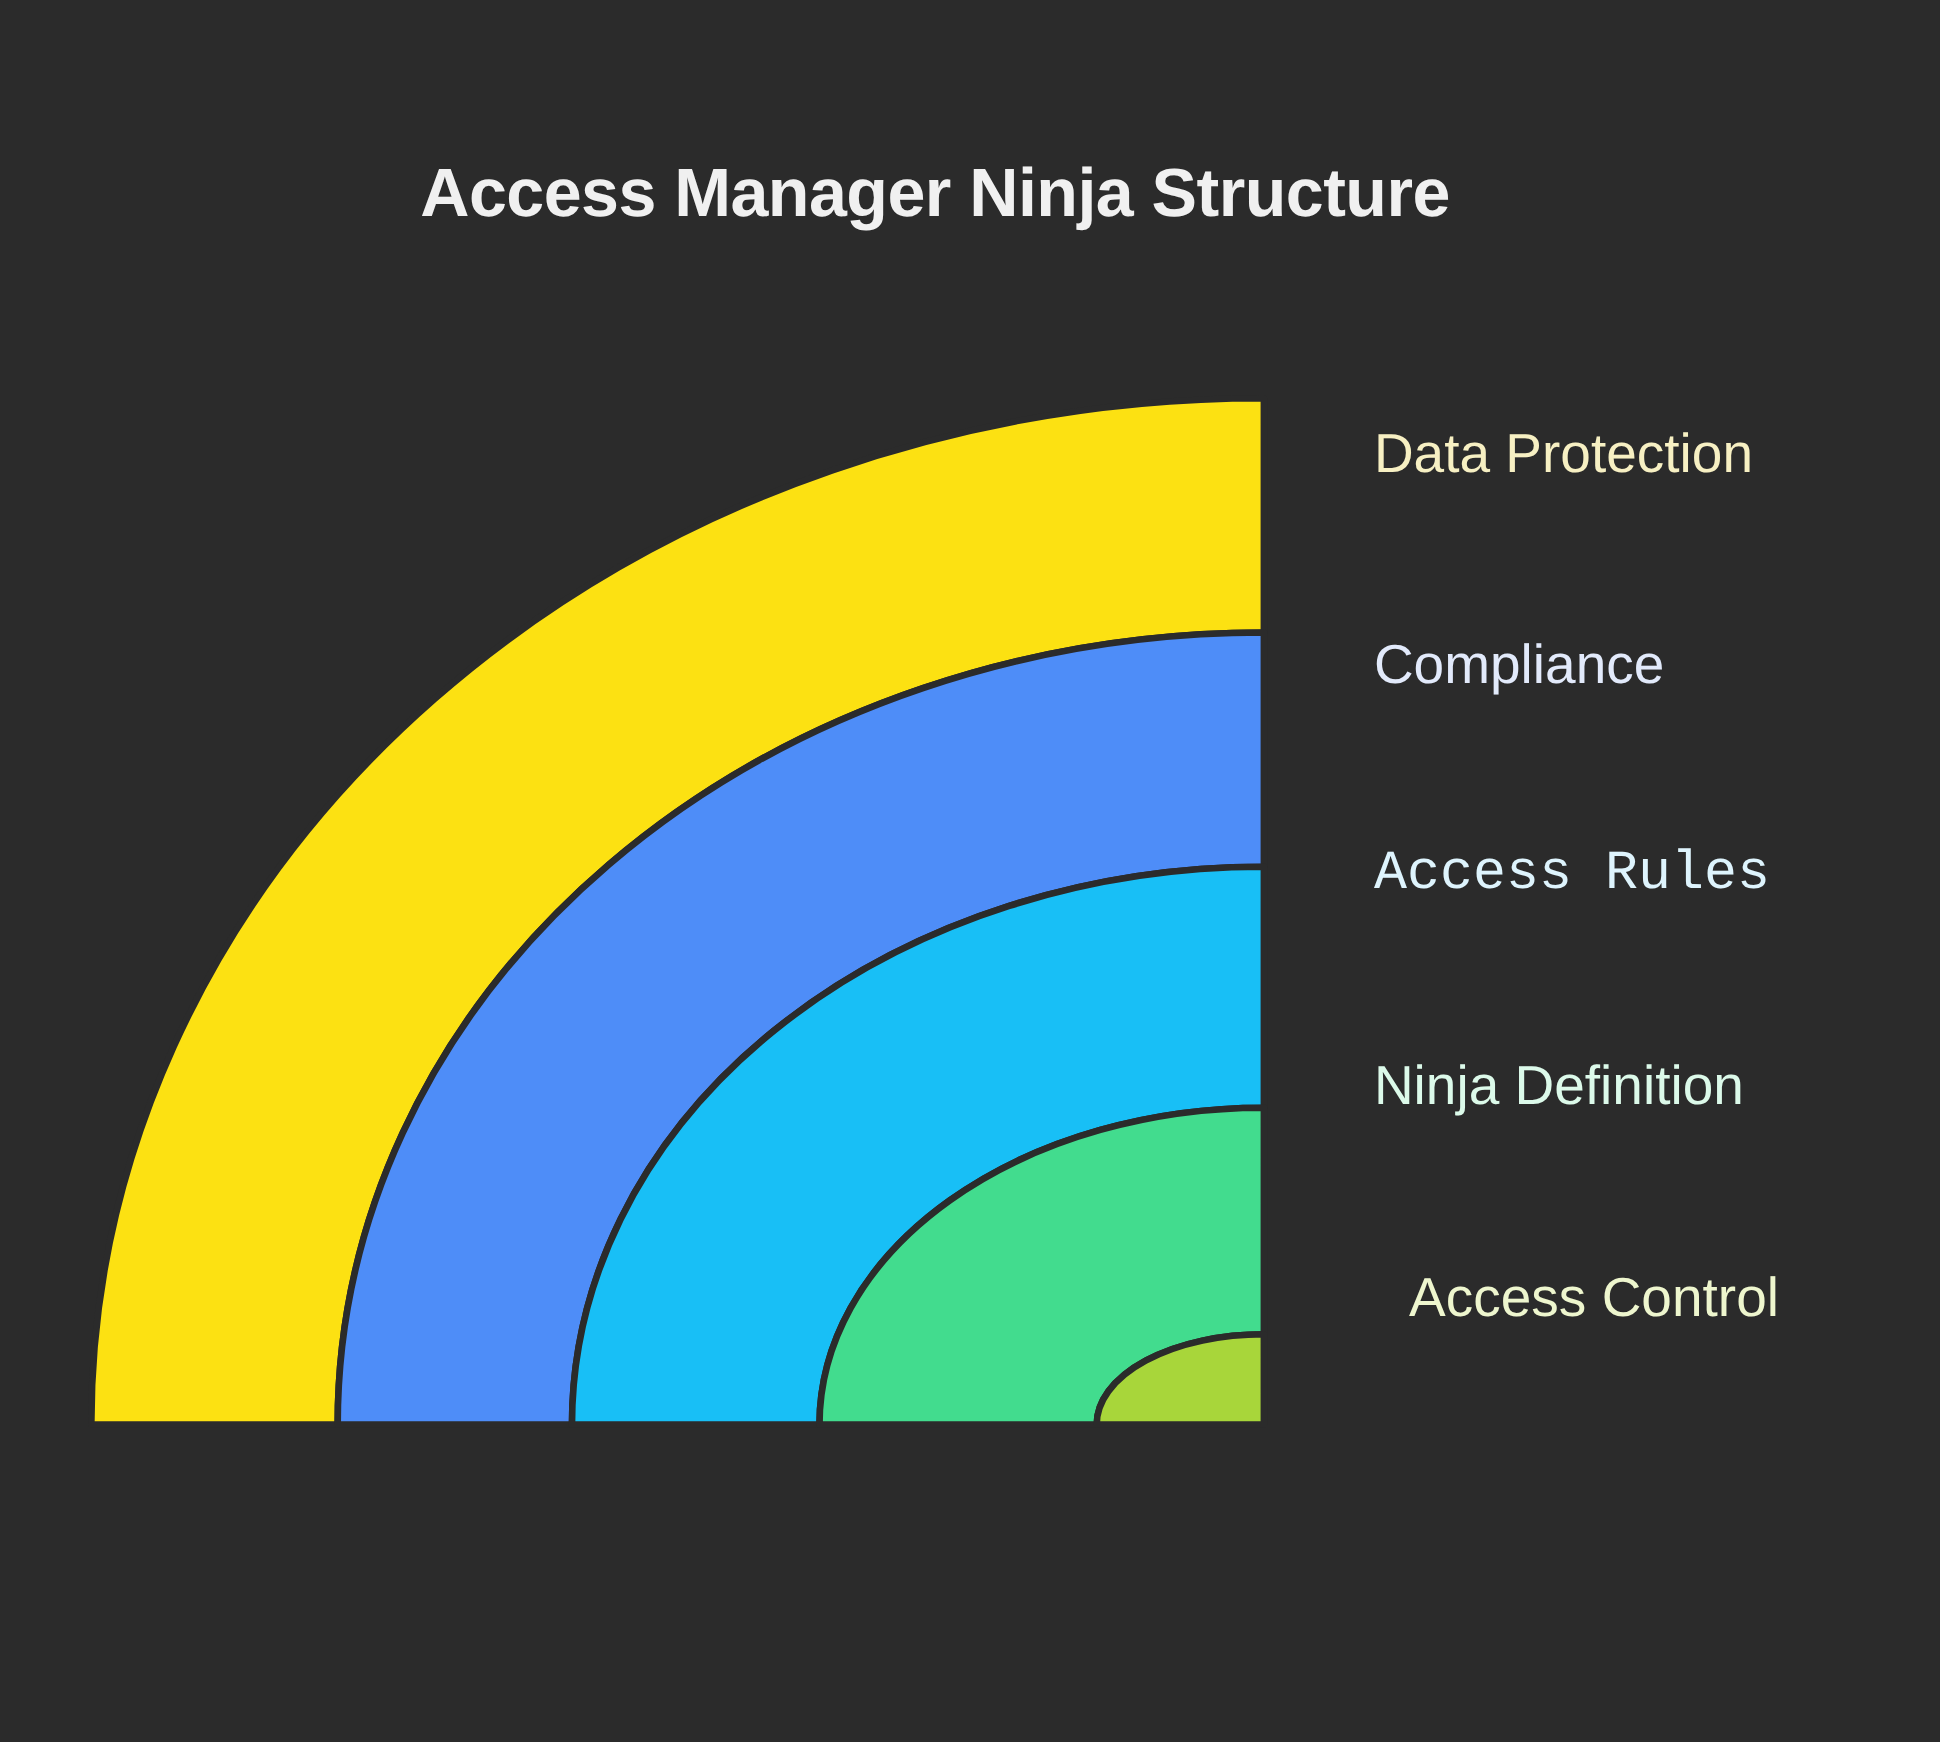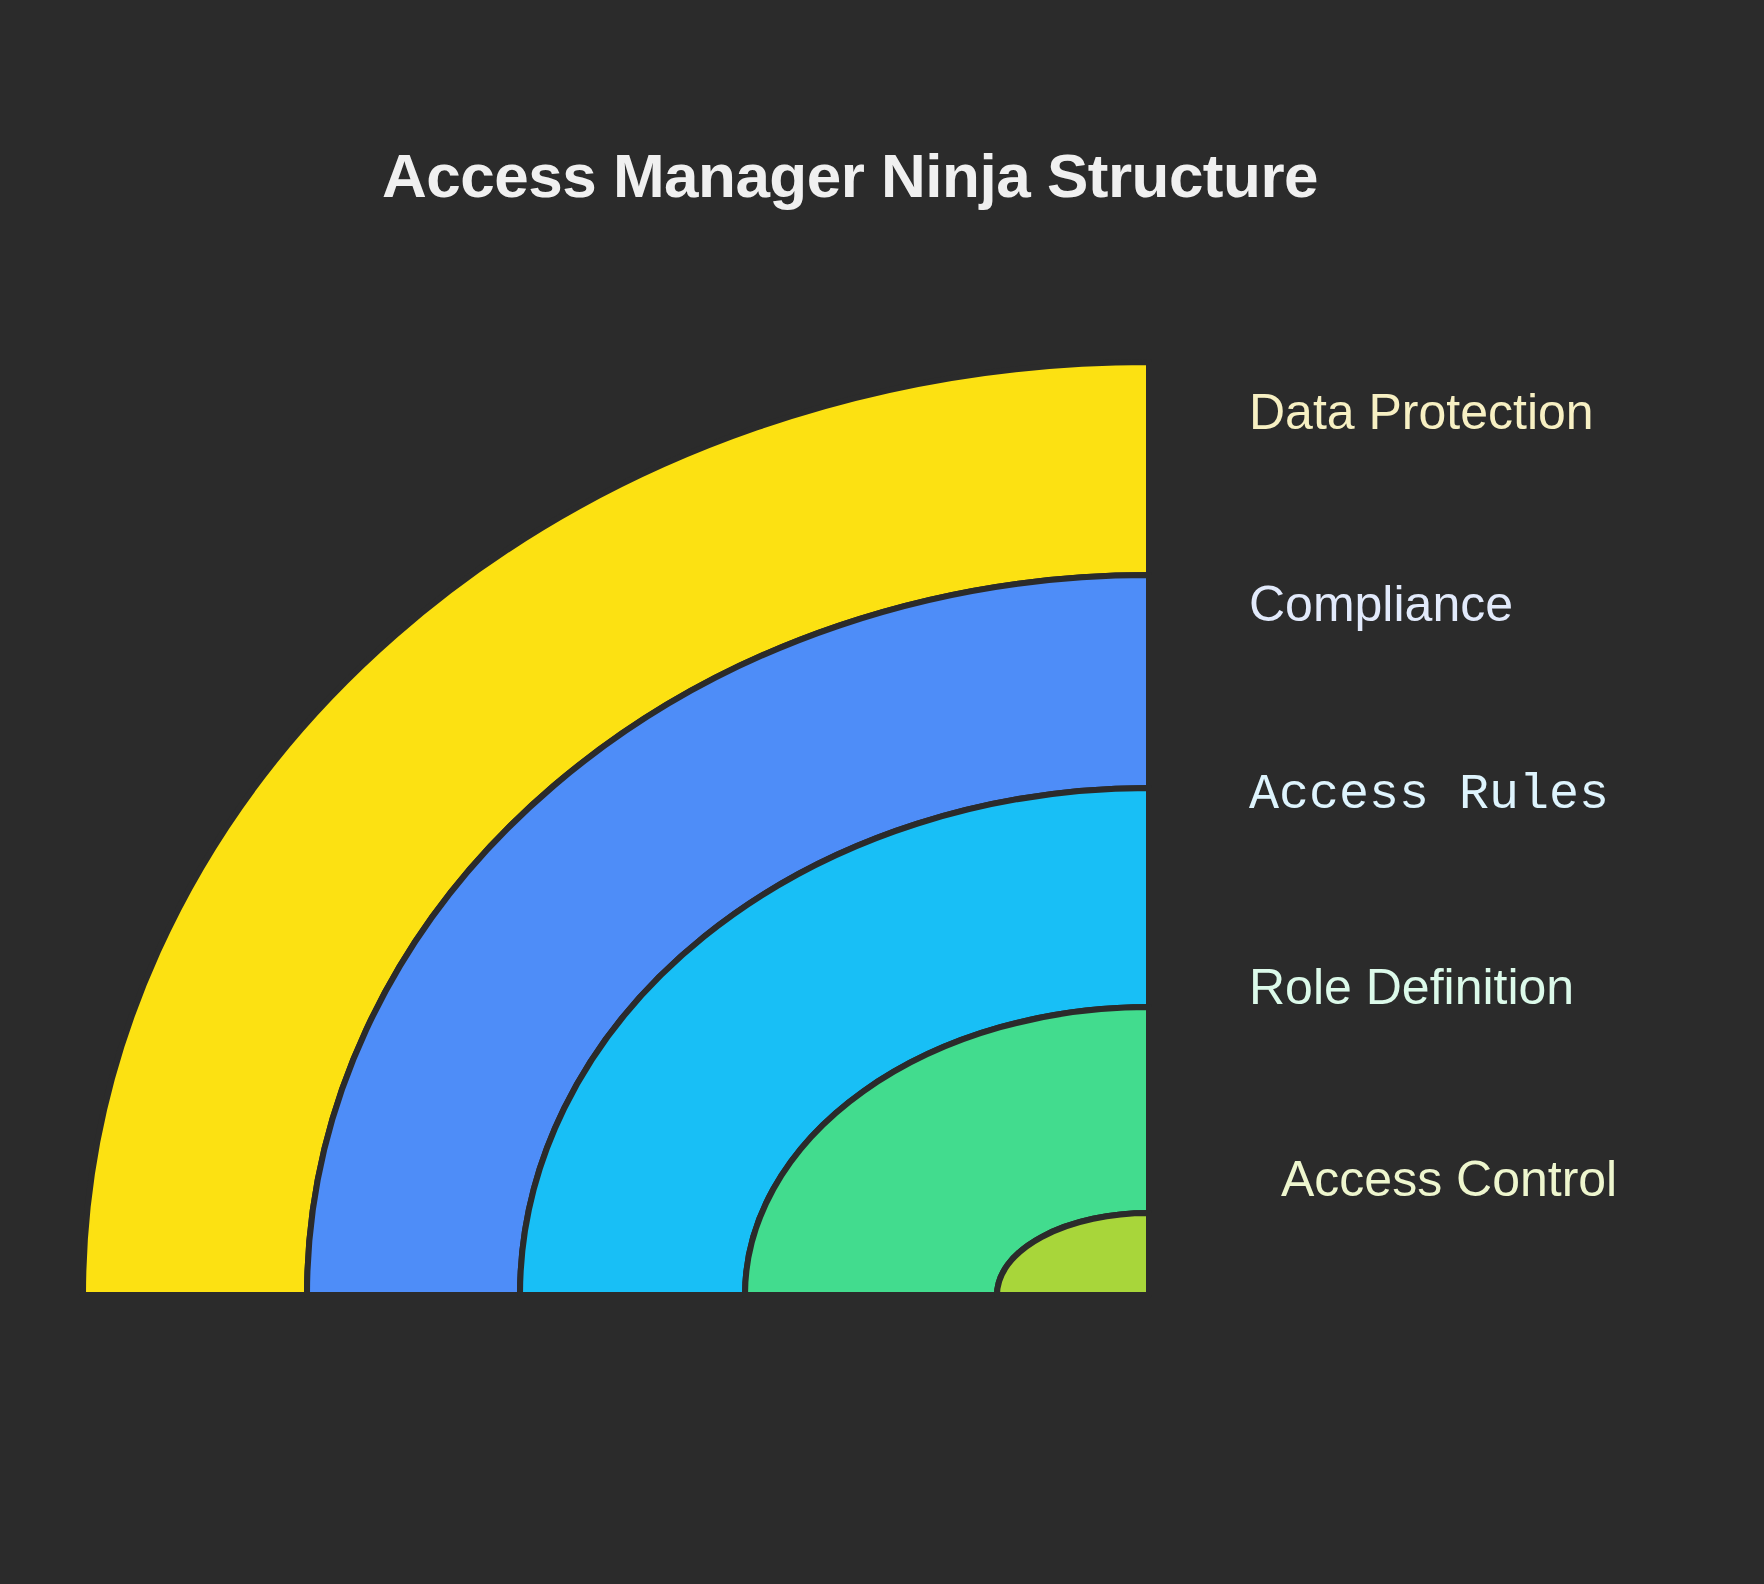--- a/index.html
+++ b/index.html
@@ -64,17 +64,17 @@
         <path d="M 520 1295 A 629 507 0 0 1 1149 788 L 1149 1007 A 404 288 0 0 0 745 1295 Z" fill="#18BFF6" stroke="#2b2b2b" stroke-width="6" stroke-linejoin="round"></path>
         <path d="M 745 1295 A 404 288 0 0 1 1149 1007 L 1149 1213 A 152 82 0 0 0 997 1295 Z" fill="#42DC8E" stroke="#2b2b2b" stroke-width="6" stroke-linejoin="round"></path>
         <path d="M 997 1295 A 152 82 0 0 1 1149 1213 L 1149 1295 Z" fill="#A8D63A" stroke="#2b2b2b" stroke-width="6" stroke-linejoin="round"></path>
       </g>
   </svg>
 
   <div id="labels">
       <div class="ring-label" style="top: 387px; color: rgb(247, 240, 195);">Data Protection</div>
       <div class="ring-label" style="top: 579px; color: rgb(226, 234, 251);">Compliance</div>
       <div class="ring-label" style="top: 770px; color: rgb(222, 244, 253); font-family: Liberation Mono, monospace;">Access Rules</div>
-      <div class="ring-label" style="top: 962px; color: rgb(220, 250, 234);">Role Definition</div>
+      <div class="ring-label" style="top: 962px; color: rgb(220, 250, 234);">Ninja Definition</div>
       <div class="ring-label" style="top: 1154px; color: rgb(238, 246, 206); margin-left: 32px;">Access Control</div>
     </div>
 
 </div>
 
 </body></html>

